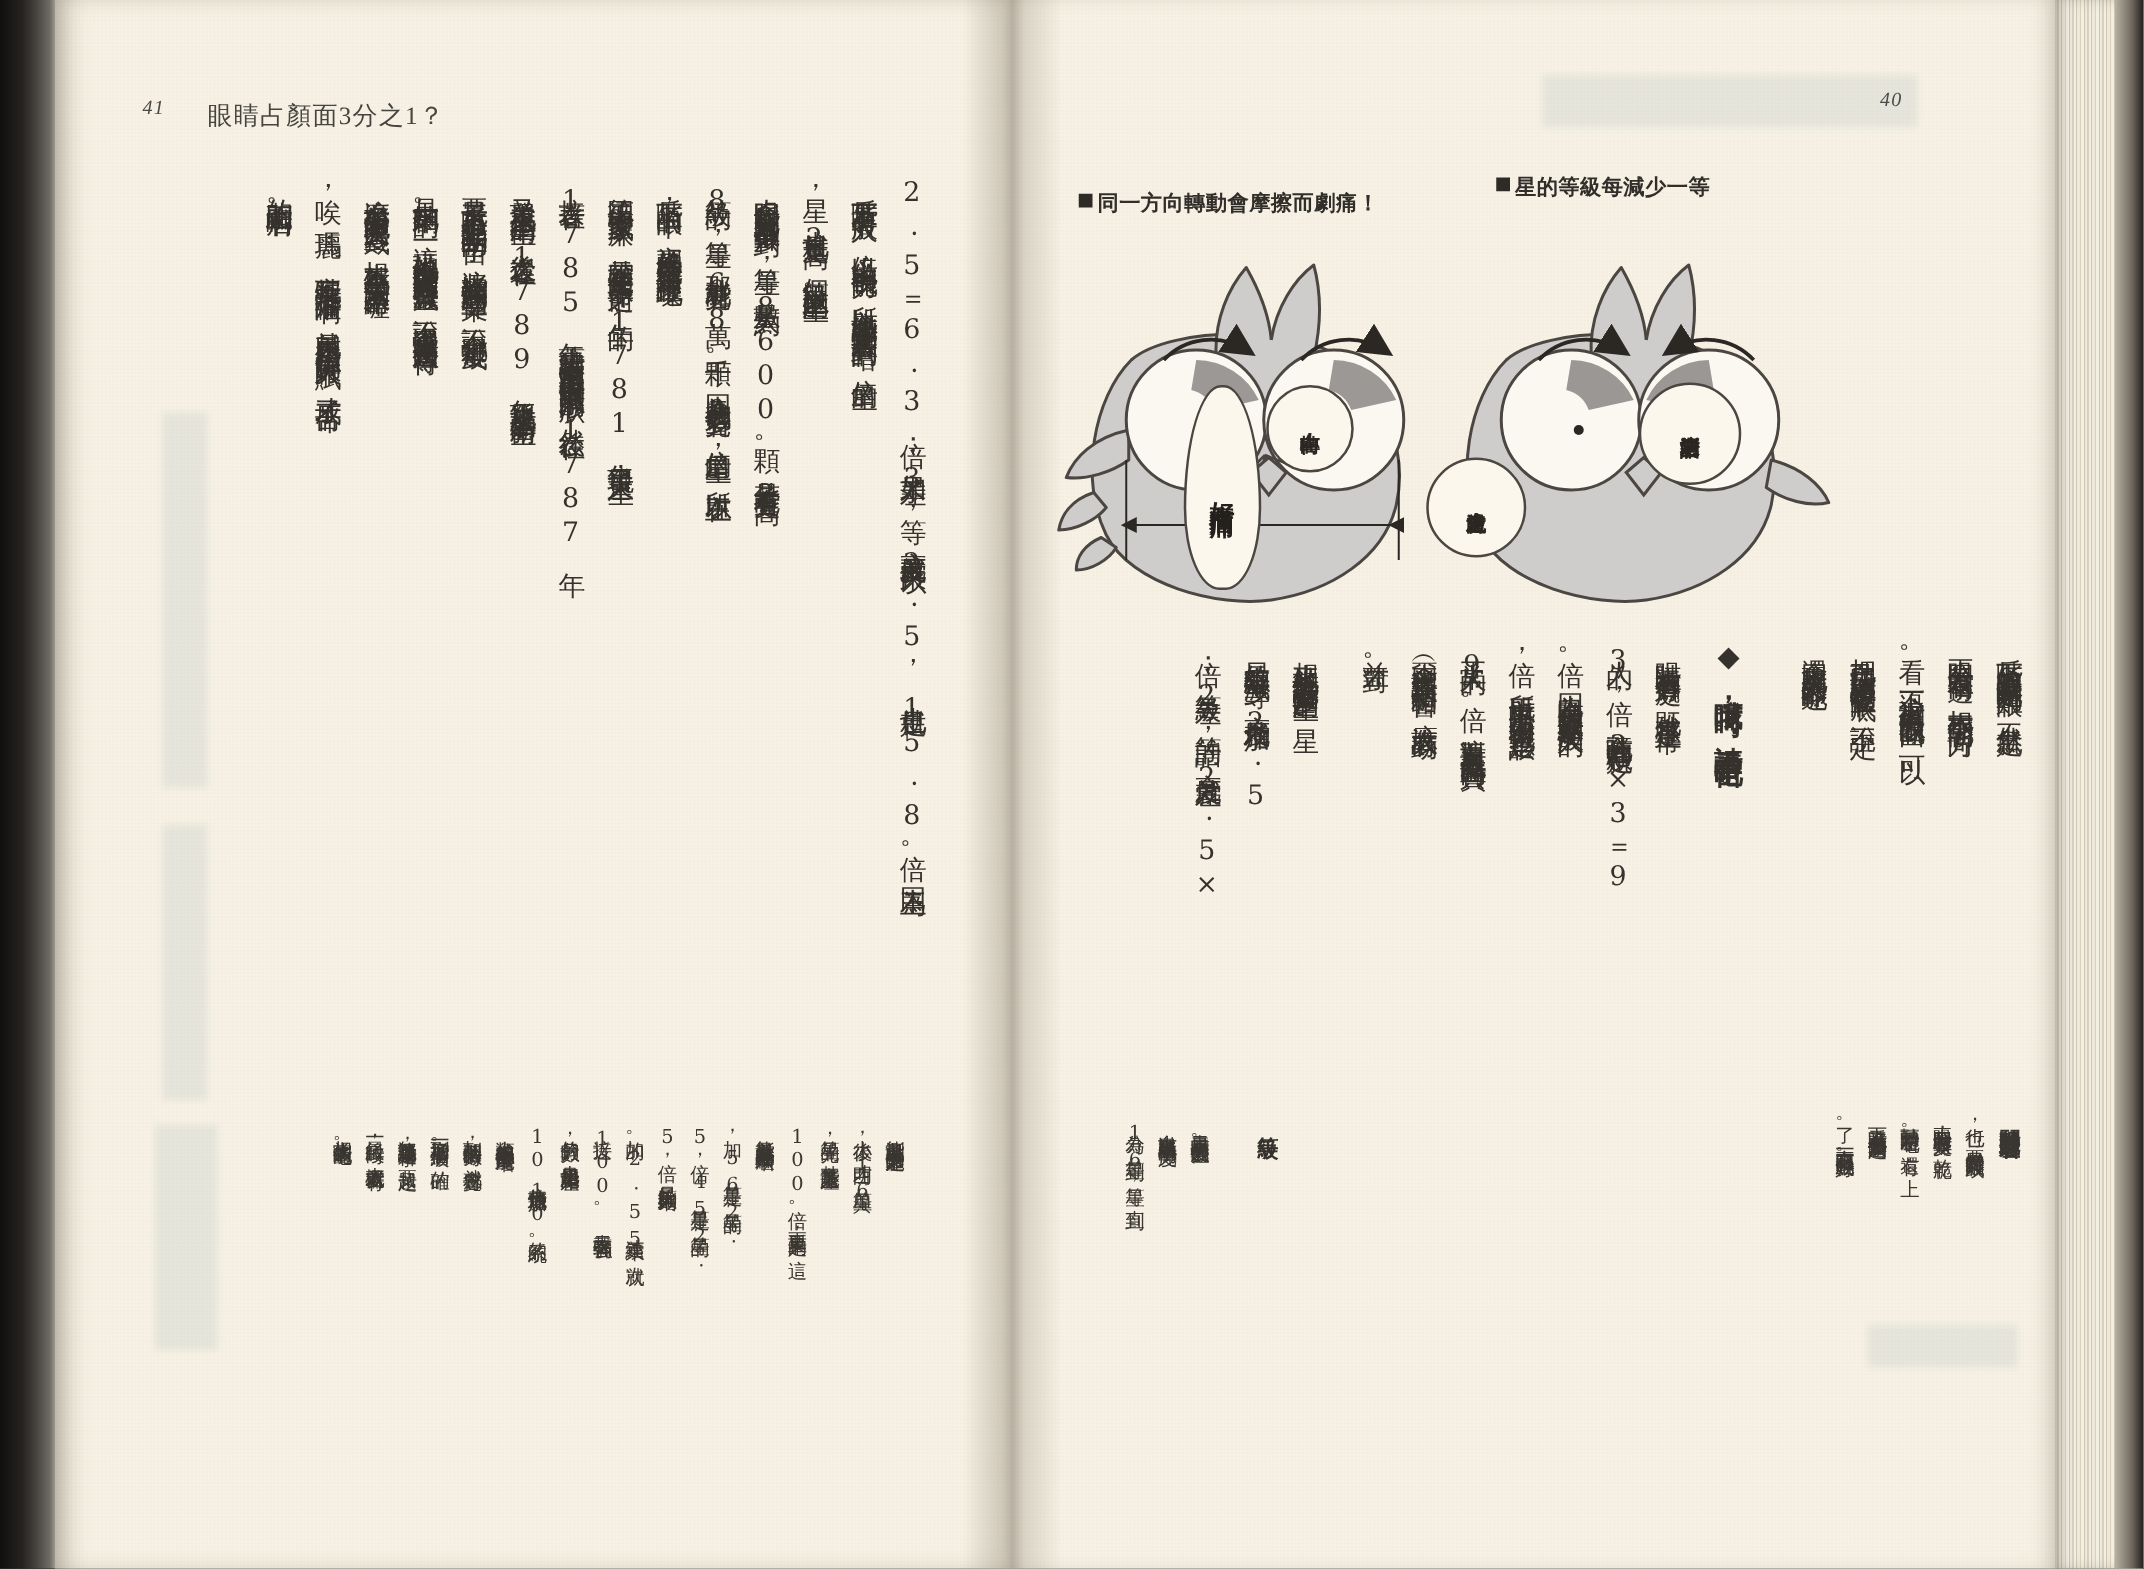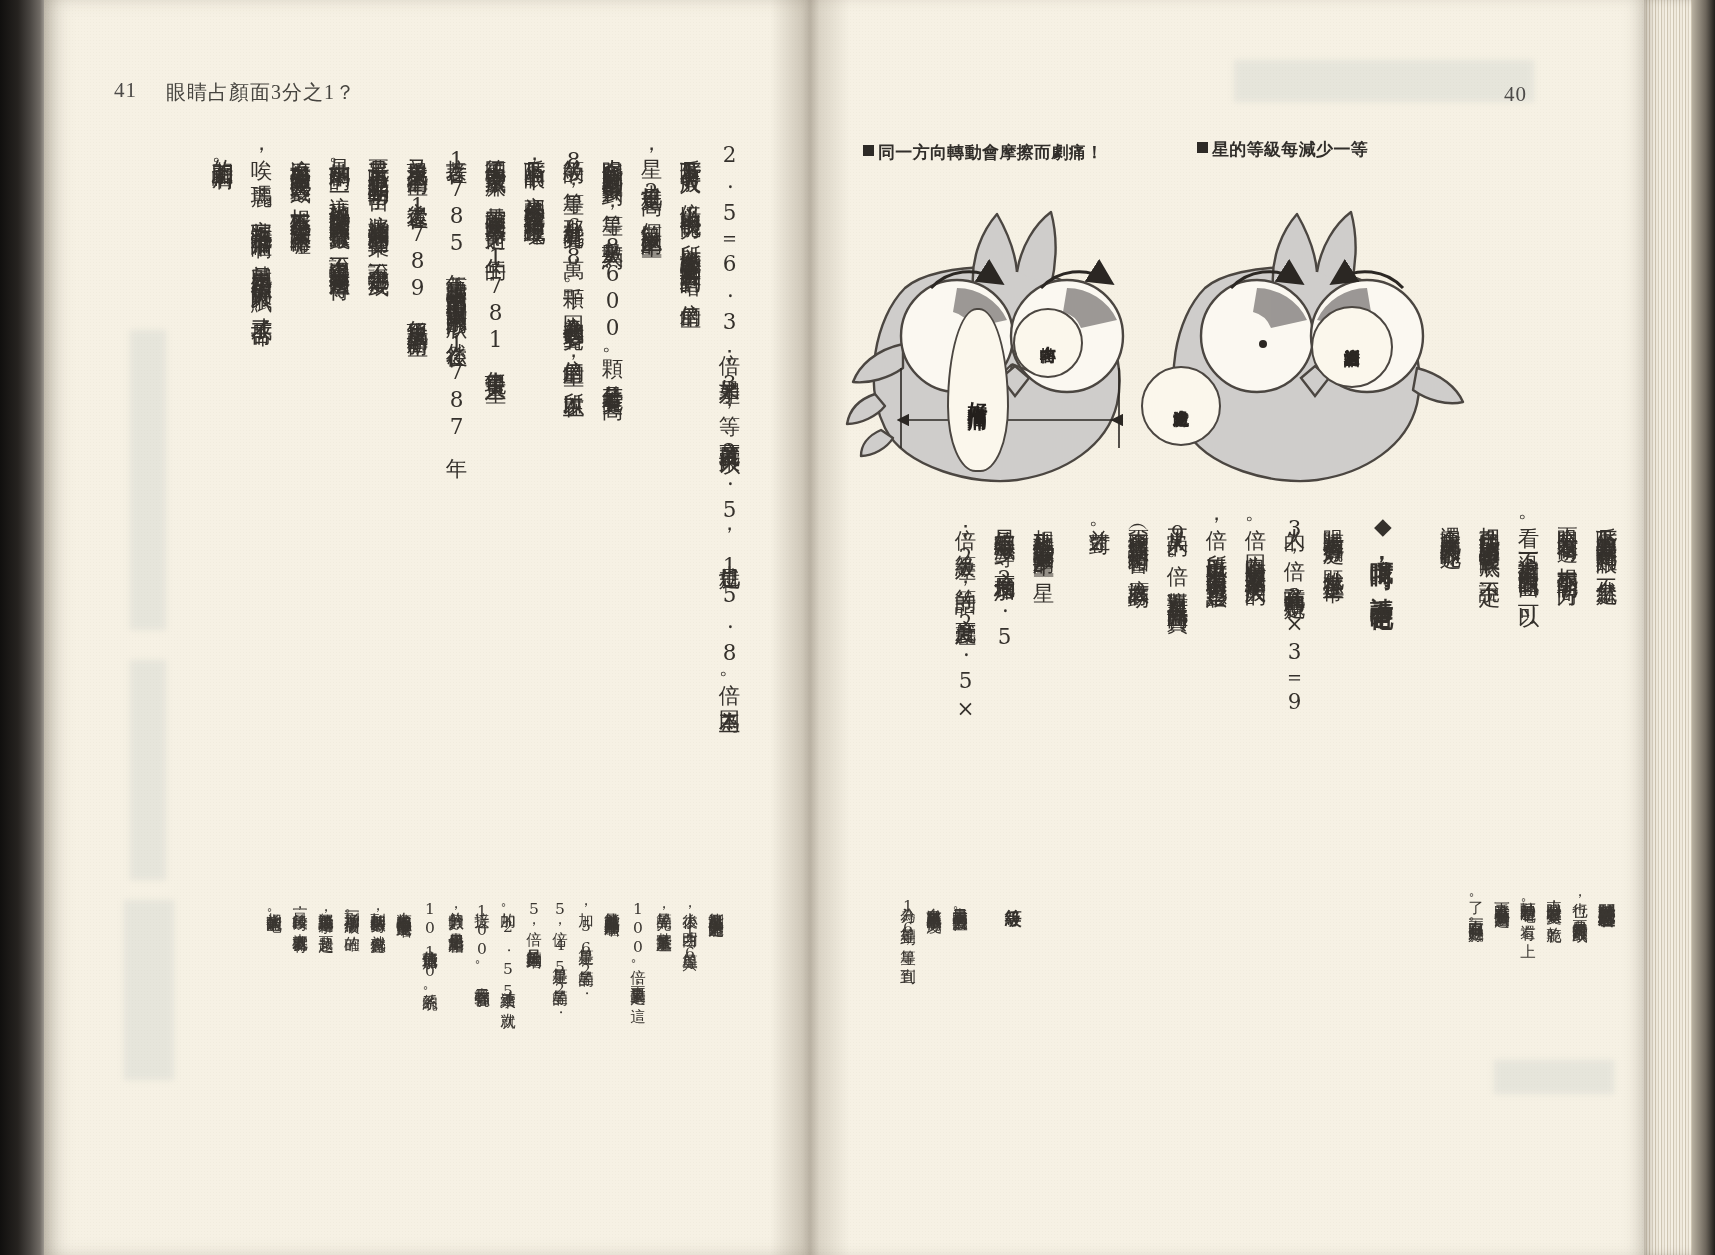--- a/index.html
+++ b/index.html
@@ -37,21 +37,21 @@
   #edge{position:absolute;left:1644px;top:0;width:71px;height:1255px;
     background:repeating-linear-gradient(90deg,#efe9dc 0 2px,#d9d1c0 2px 3px,#f4efe3 3px 5px,#cfc6b3 5px 6px);
     box-shadow:inset 6px 0 12px -4px rgba(90,80,65,.5);}
   #edge-dark{position:absolute;left:1692px;top:0;width:23px;height:1255px;
     background:linear-gradient(90deg,#b9b1a1,#6d665c 60%,#201e1b);}
 
   
   .ghost{position:absolute;background:rgba(150,170,175,.16);filter:blur(3px);}
 
   
-  .folio{position:absolute;font-size:21px;color:#4c4a48;letter-spacing:1px;}
+  .folio{position:absolute;font-size:16px;color:#4c4a48;letter-spacing:1px;font-style:italic;}
   .runhead{position:absolute;font-size:20px;color:#46443f;
     font-family:"DejaVu Sans","Liberation Sans",sans-serif;letter-spacing:1px;}
 
   
   .vtext{
     writing-mode:vertical-rl;
     text-orientation:upright;
     font-family:"DejaVu Serif","Liberation Serif",serif;
     color:#35312c;
     line-height:1.58;
@@ -138,25 +138,25 @@
     <div class="vblock vtext note-col" style="left:296px;top:900px;height:200px;">到增加了一個層級。的確，</div>
     <div class="vblock vtext note-col" style="left:270px;top:900px;height:200px;">無論運動還是科學，要超越</div>
     <div class="vblock vtext note-col" style="left:244px;top:900px;height:200px;">最後一段時，大概就需要有</div>
     <div class="vblock vtext note-col" style="left:218px;top:900px;height:200px;">相當大的能量吧。</div>
   </div>
 
   <div id="page-right" class="page">
     <div class="ghost" style="left:430px;top:60px;width:300px;height:42px;"></div>
     <div class="ghost" style="left:690px;top:1060px;width:120px;height:34px;"></div>
 
-    <div class="folio" style="left:700px;top:82px;">40</div>
+    <div class="folio" style="left:700px;top:72px;">40</div>
 
     <div id="figure" style="left:41px;top:130px;">
 
-      <div class="fig-head" style="left:18px;top:11px;text-align:center;">
+      <div class="fig-head" style="left:18px;top:21px;text-align:center;">
         <span class="sq"></span><span>同一方向轉動會摩擦而劇痛！</span>
       </div>
       <div class="fig-head" style="left:352px;top:8px;">
         <span class="sq"></span><span>星的等級每減少一等</span>
       </div>
 
       <svg width="330" height="330" viewBox="0 0 330 330" style="position:absolute;left:0;top:38px;">
         <g fill="#cfcdcb" stroke="#4b4641" stroke-width="2.4" stroke-linejoin="round">
 
           <path d="M60 120 C30 150 18 215 40 260 C60 300 130 318 172 312 C220 305 262 278 272 236 C282 192 262 150 232 122 C200 92 92 92 60 120 Z"></path>

